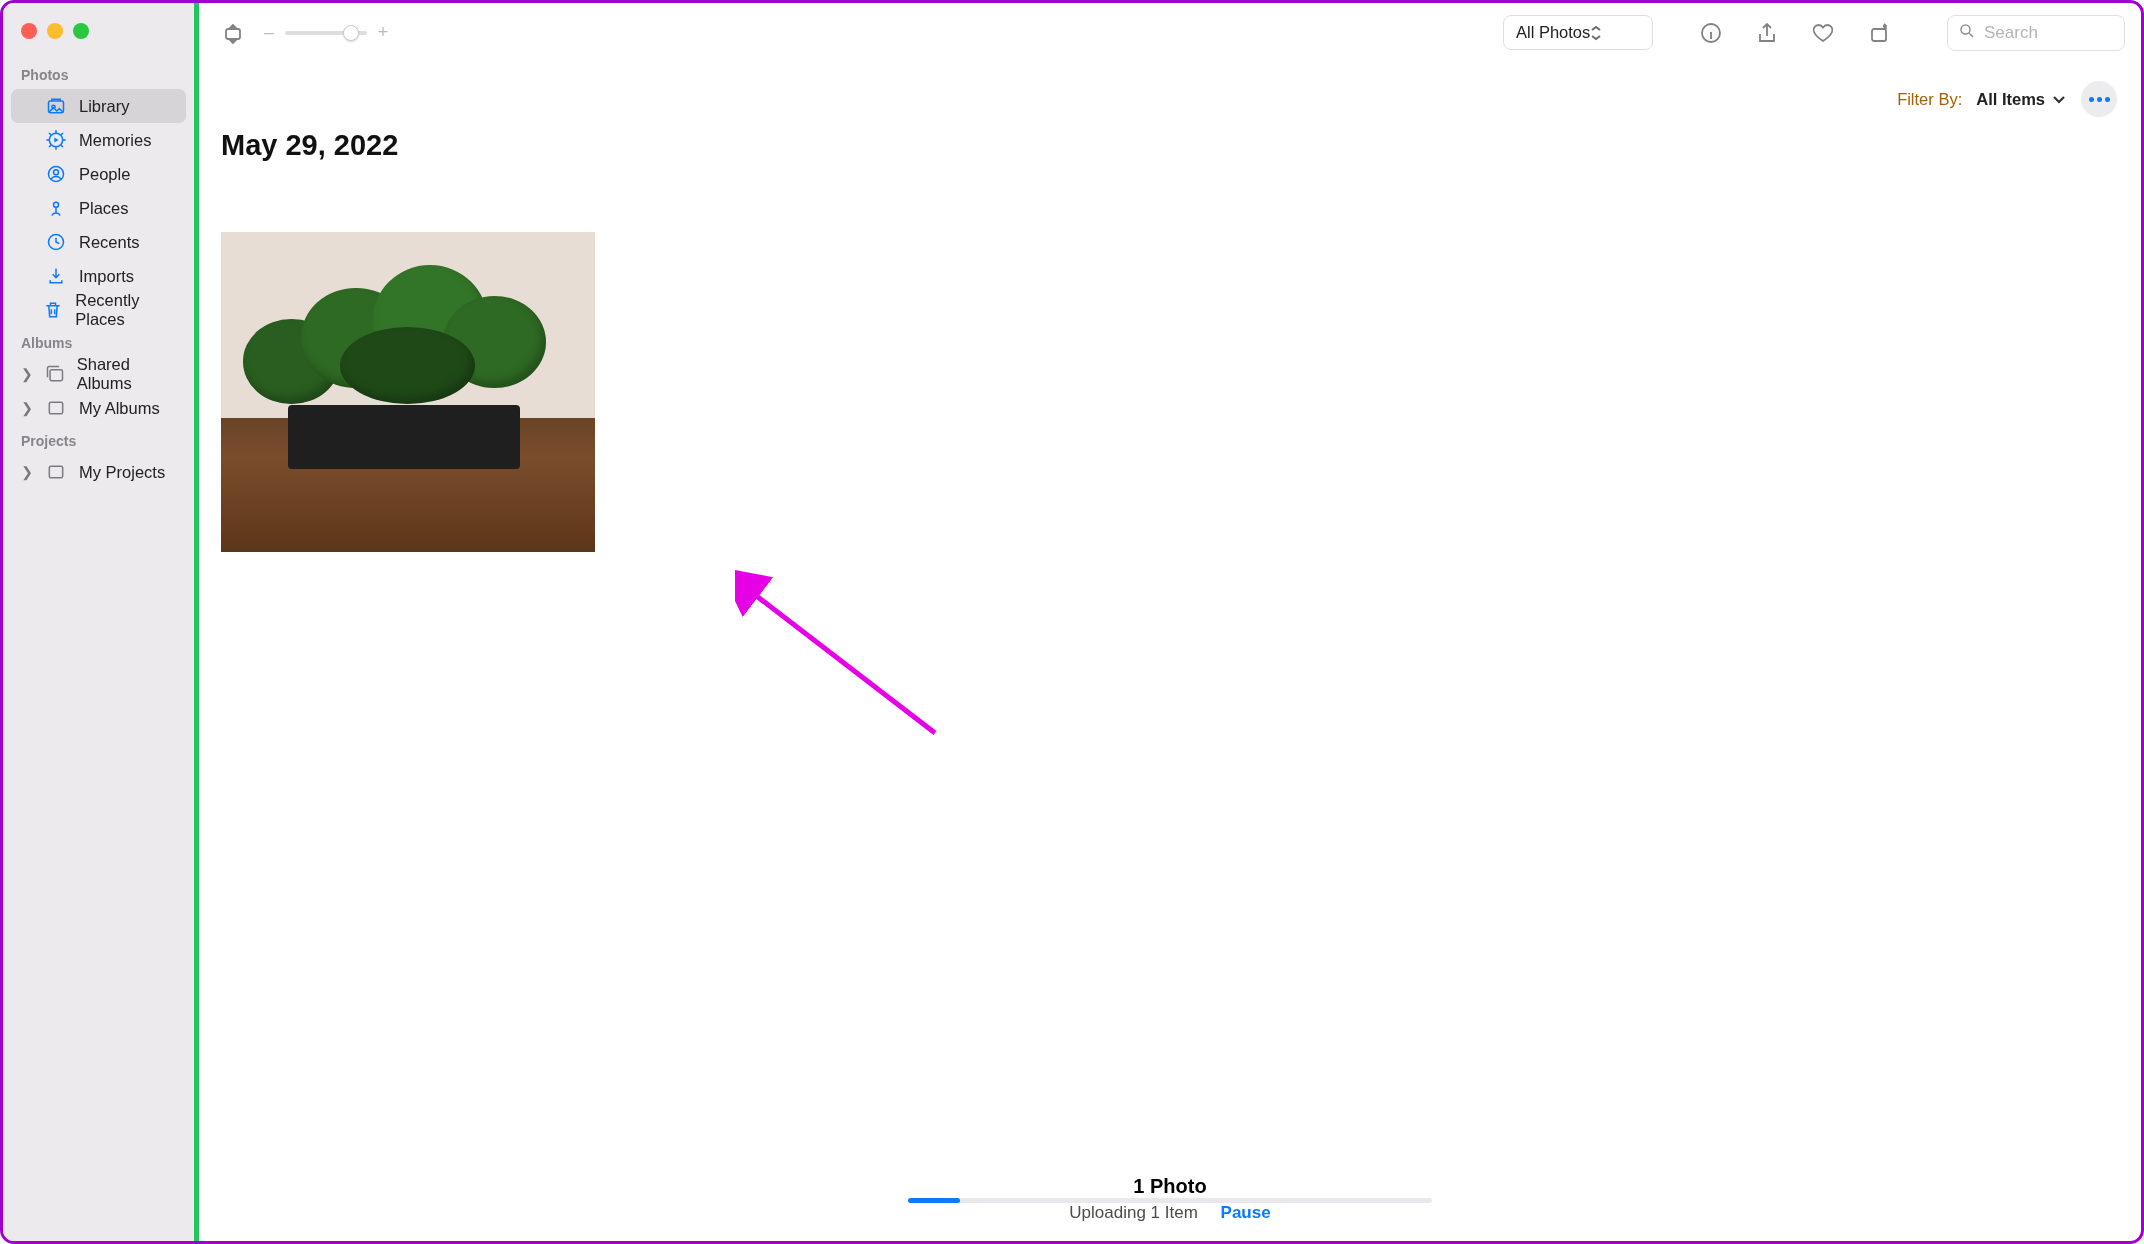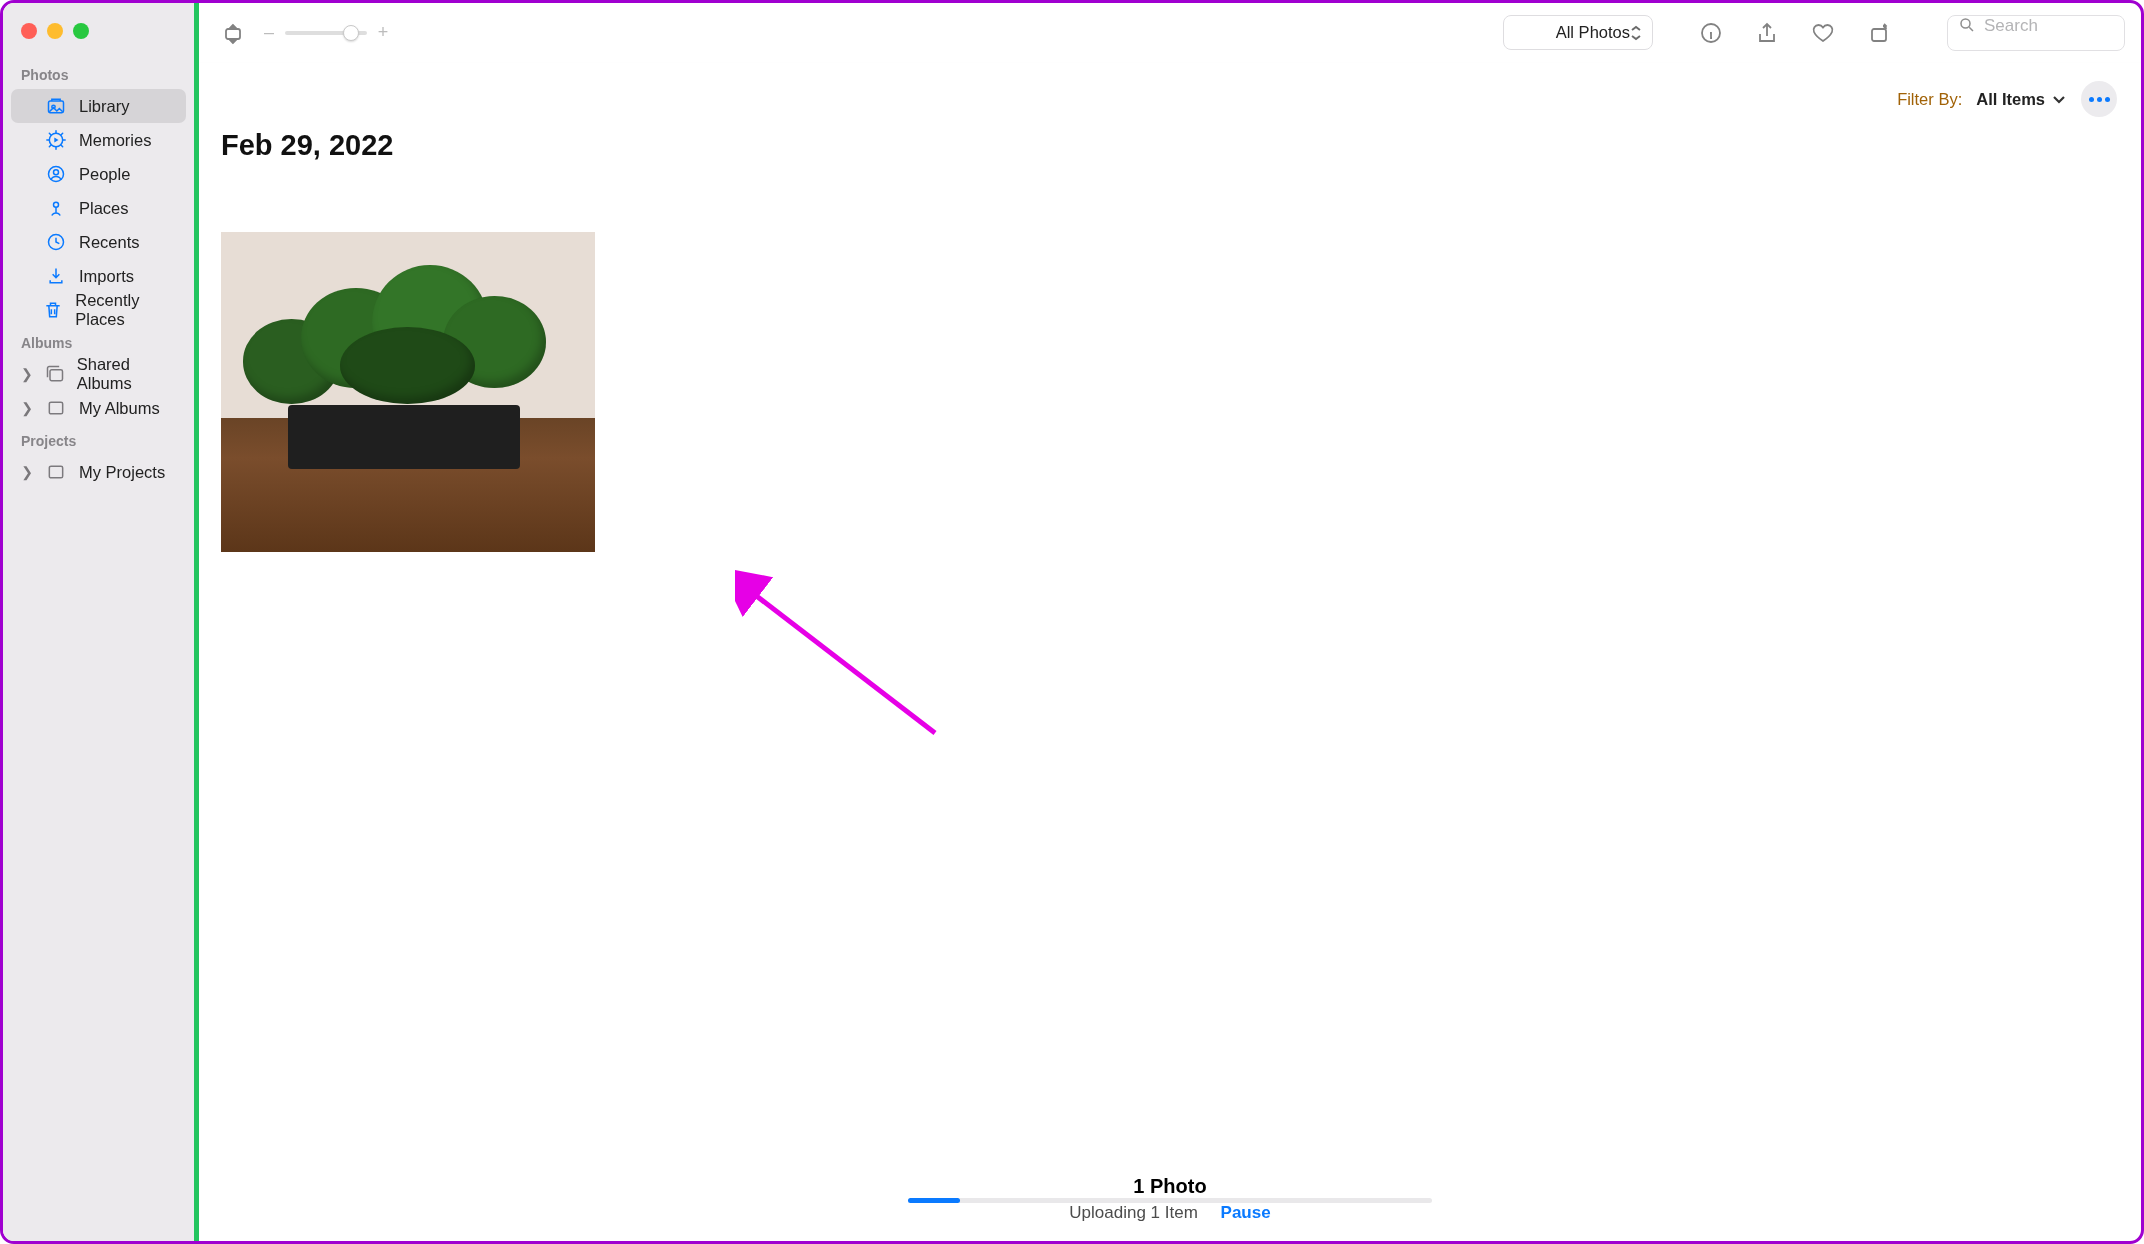--- a/index.html
+++ b/index.html
@@ -19,25 +19,25 @@
   
   .main { flex:1; display:flex; flex-direction:column; min-width:0; }
   .toolbar { height:60px; display:flex; align-items:center; padding:0 16px; border-bottom:1px solid #fefefe; gap:10px; }
   .tb-btn { width:36px; height:36px; display:flex; align-items:center; justify-content:center; color:#808080; border-radius:6px; }
   .tb-btn svg { width:24px; height:24px; stroke:#828282; fill:none; stroke-width:1.8; }
   .zoom { display:flex; align-items:center; gap:8px; }
   .zoom-sign { color:#bcbcbc; font-size:18px; font-weight:500; width:16px; text-align:center; }
   .zoom-track { width:82px; height:4px; background:#dedede; border-radius:3px; position:relative; }
   .zoom-thumb { position:absolute; top:50%; left:80%; width:16px; height:16px; background:#fff; border:1px solid #c9c9c9; border-radius:50%; transform:translate(-50%,-50%); box-shadow:0 1px 2px rgba(0,0,0,.15); }
   .spacer { flex:1; }
-  .view-select { display:flex; align-items:center; justify-content:flex-end; width:150px; height:35px; border:1px solid #dedde0; border-radius:8px; padding:0 10px 0 12px; font-size:16.5px; color:#222; }
+  .view-select { display:flex; align-items:center; justify-content:flex-start; width:150px; height:35px; border:1px solid #dedde0; border-radius:8px; padding:0 10px 0 12px; font-size:16.5px; color:#222; }
   .stepper { display:flex; flex-direction:column; gap:2px; color:#6b6b6b; }
   .stepper svg { width:12px; height:7px; stroke:#6b6b6b; stroke-width:2; fill:none; }
   .tb-icons { display:flex; gap:20px; margin-left:30px; }
-  .search { display:flex; align-items:flex-start; gap:8px; width:178px; height:36px; border:1px solid #e1e0e3; border-radius:8px; padding:0 10px; }
+  .search { display:flex; align-items:center; gap:8px; width:178px; height:36px; border:1px solid #e1e0e3; border-radius:8px; padding:0 10px; }
   .search svg { width:18px; height:18px; stroke:#8e8e8e; fill:none; stroke-width:2; }
   .search input { border:none; outline:none; font-size:17px; color:#444; background:transparent; width:100%; }
   .search input::placeholder { color:#b4b4b6; }
   
   .content { flex:1; position:relative; padding:18px 24px 18px 22px; overflow:hidden; }
   .filterbar { display:flex; justify-content:flex-end; align-items:center; gap:14px; color:#222; font-size:16.5px; margin-bottom:6px; }
   .filterbar .label{color:#a16207;}
   .filterbar .val{font-weight:600;}
   .filterbar .chev-down svg{width:16px;height:12px;stroke:#333;stroke-width:2.2;fill:none;}
   .more-btn { width:36px; height:36px; border-radius:50%; background:#ecebee; display:flex; align-items:center; justify-content:center; gap:3px; }
@@ -257,21 +257,21 @@
               <path d="M3 4l5 5 5-5"></path>
             </svg></span>
       </span>
       <div class="more-btn">
         <span></span>
           <span></span>
           <span></span>
       </div>
     </div>
 
-    <h1 class="date-heading">Feb 29, 2022</h1>
+    <h1 class="date-heading">May 29, 2022</h1>
 
     <div class="thumb-row">
       <div class="thumb">
         <div class="bg-wall"></div>
         <div class="wood"></div>
         <div class="pot"></div>
         <div class="moss">
           <div class="blob" style="left:0%;top:40%;width:30%;height:55%;background:#2a5e20"></div>
           <div class="blob" style="left:18%;top:20%;width:34%;height:65%;"></div>
           <div class="blob" style="left:40%;top:5%;width:36%;height:75%;background:#337528"></div>

